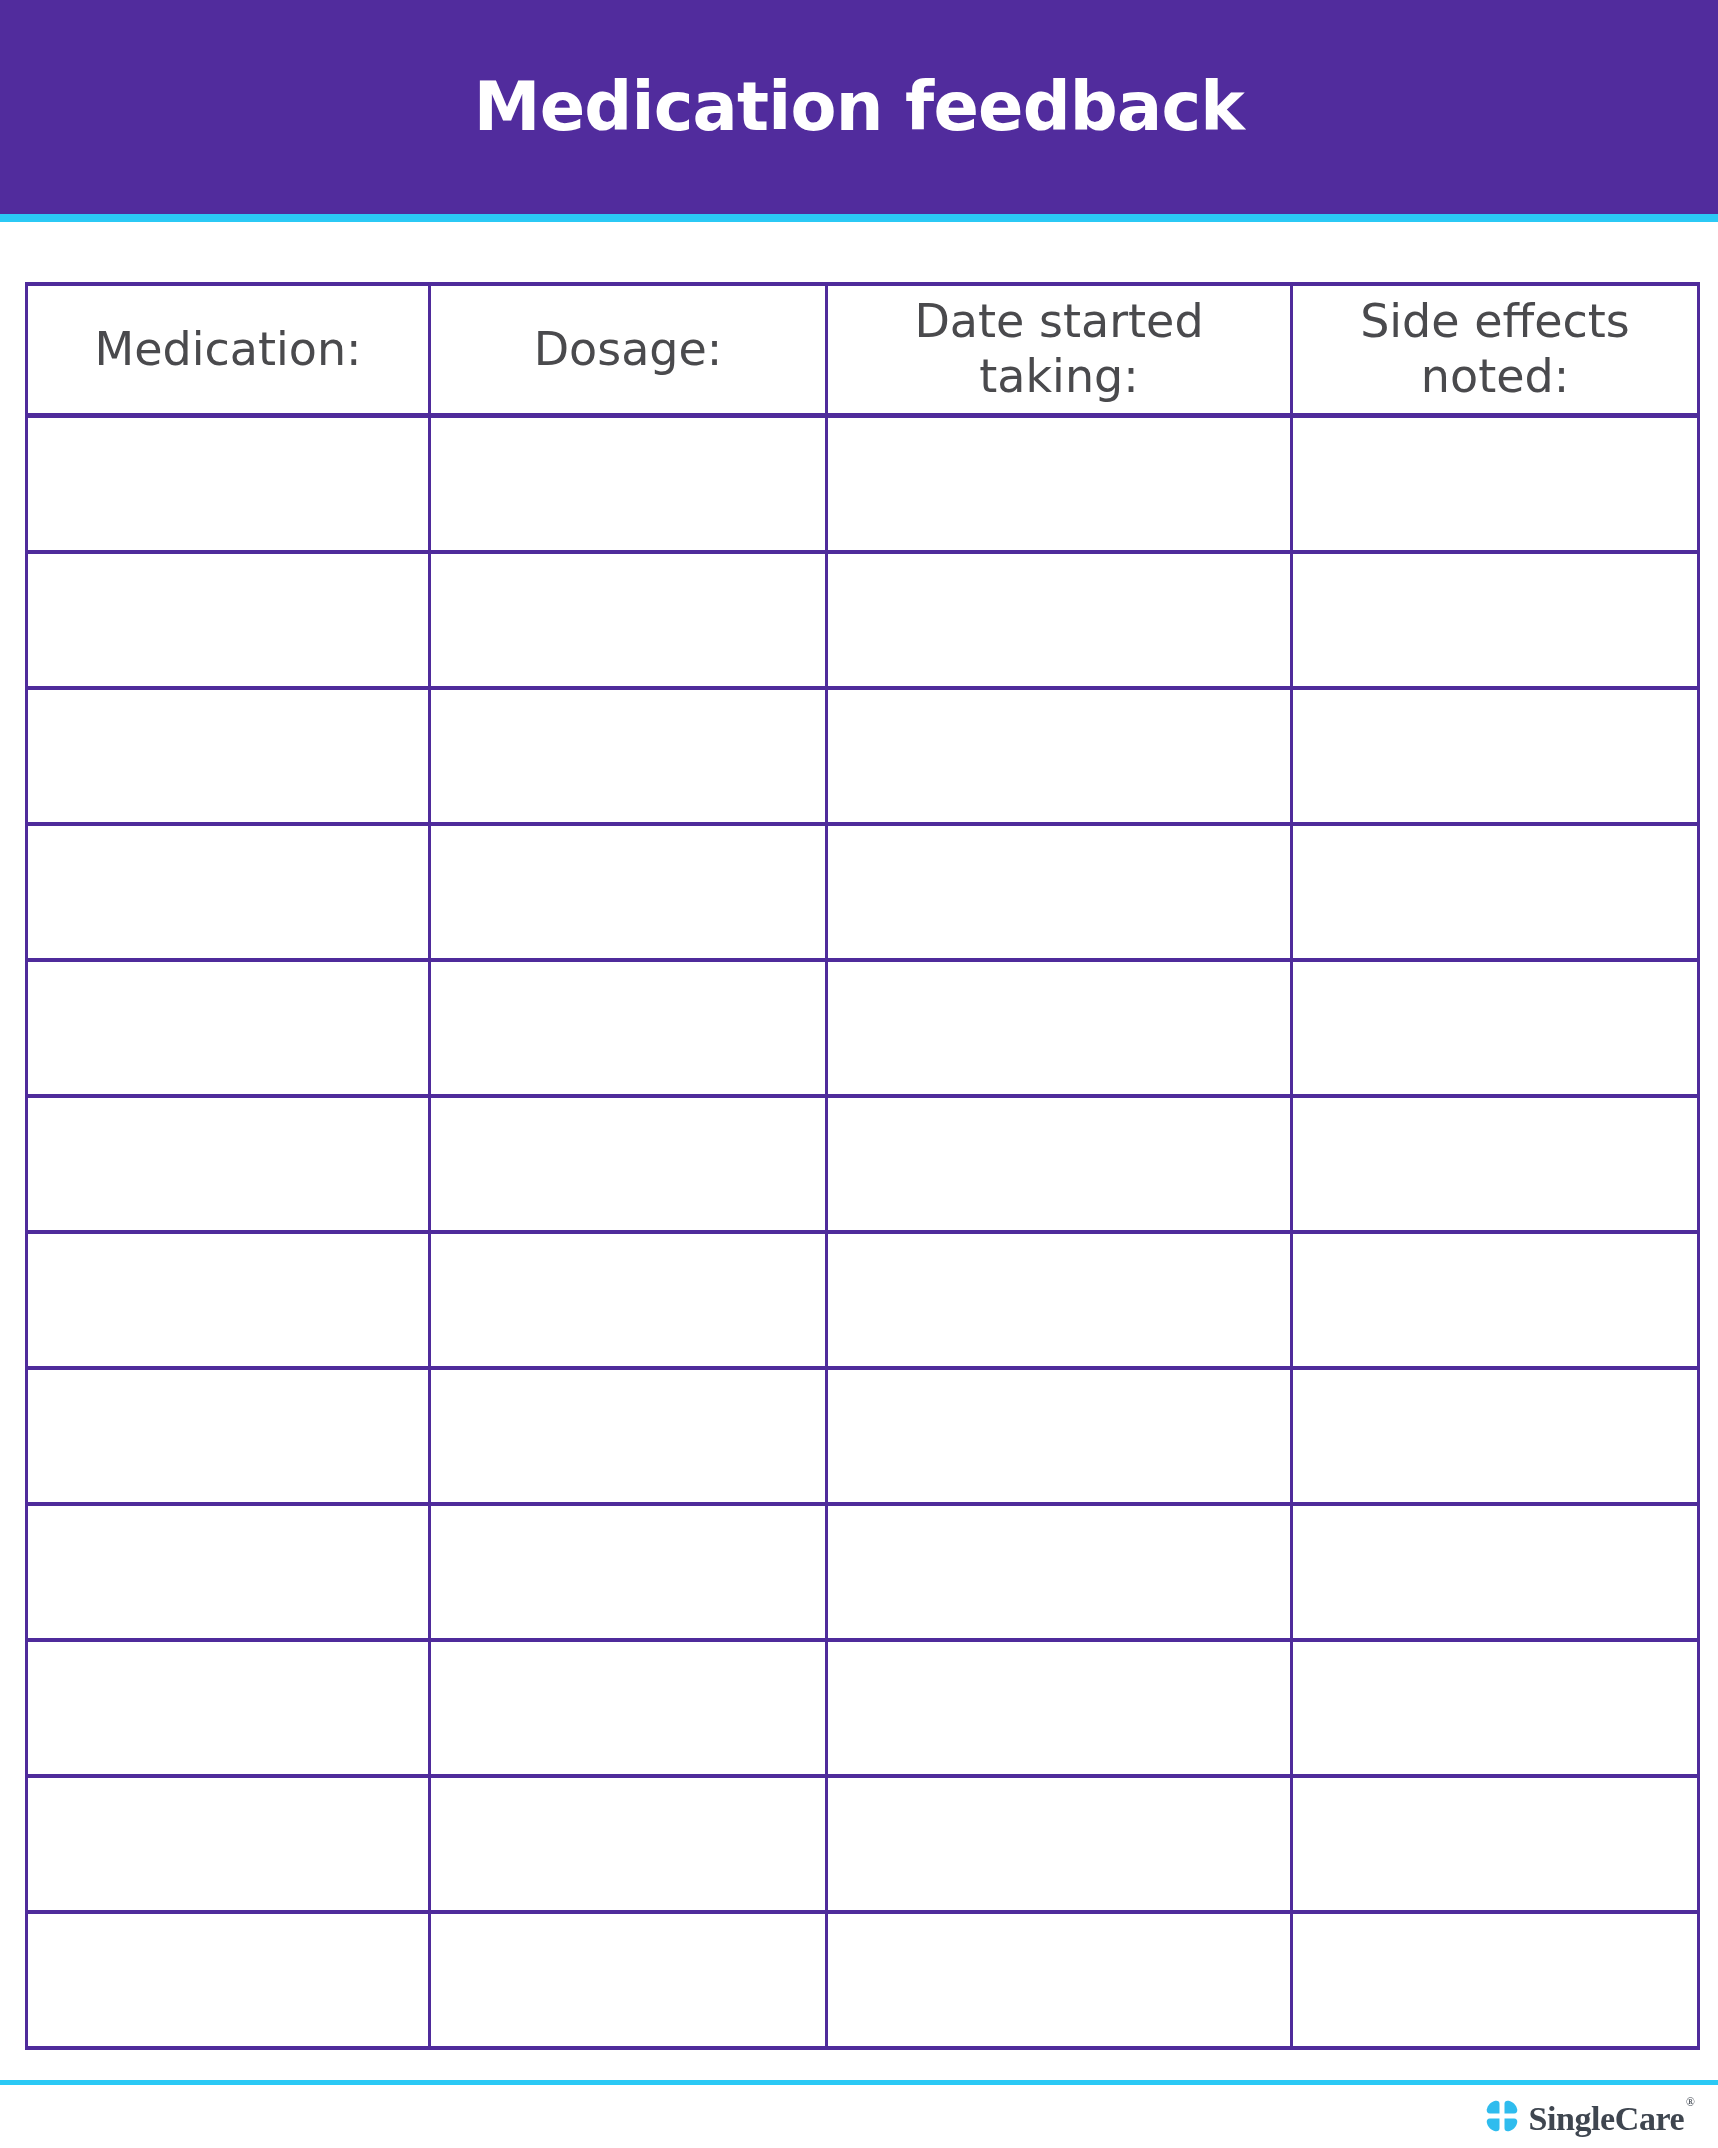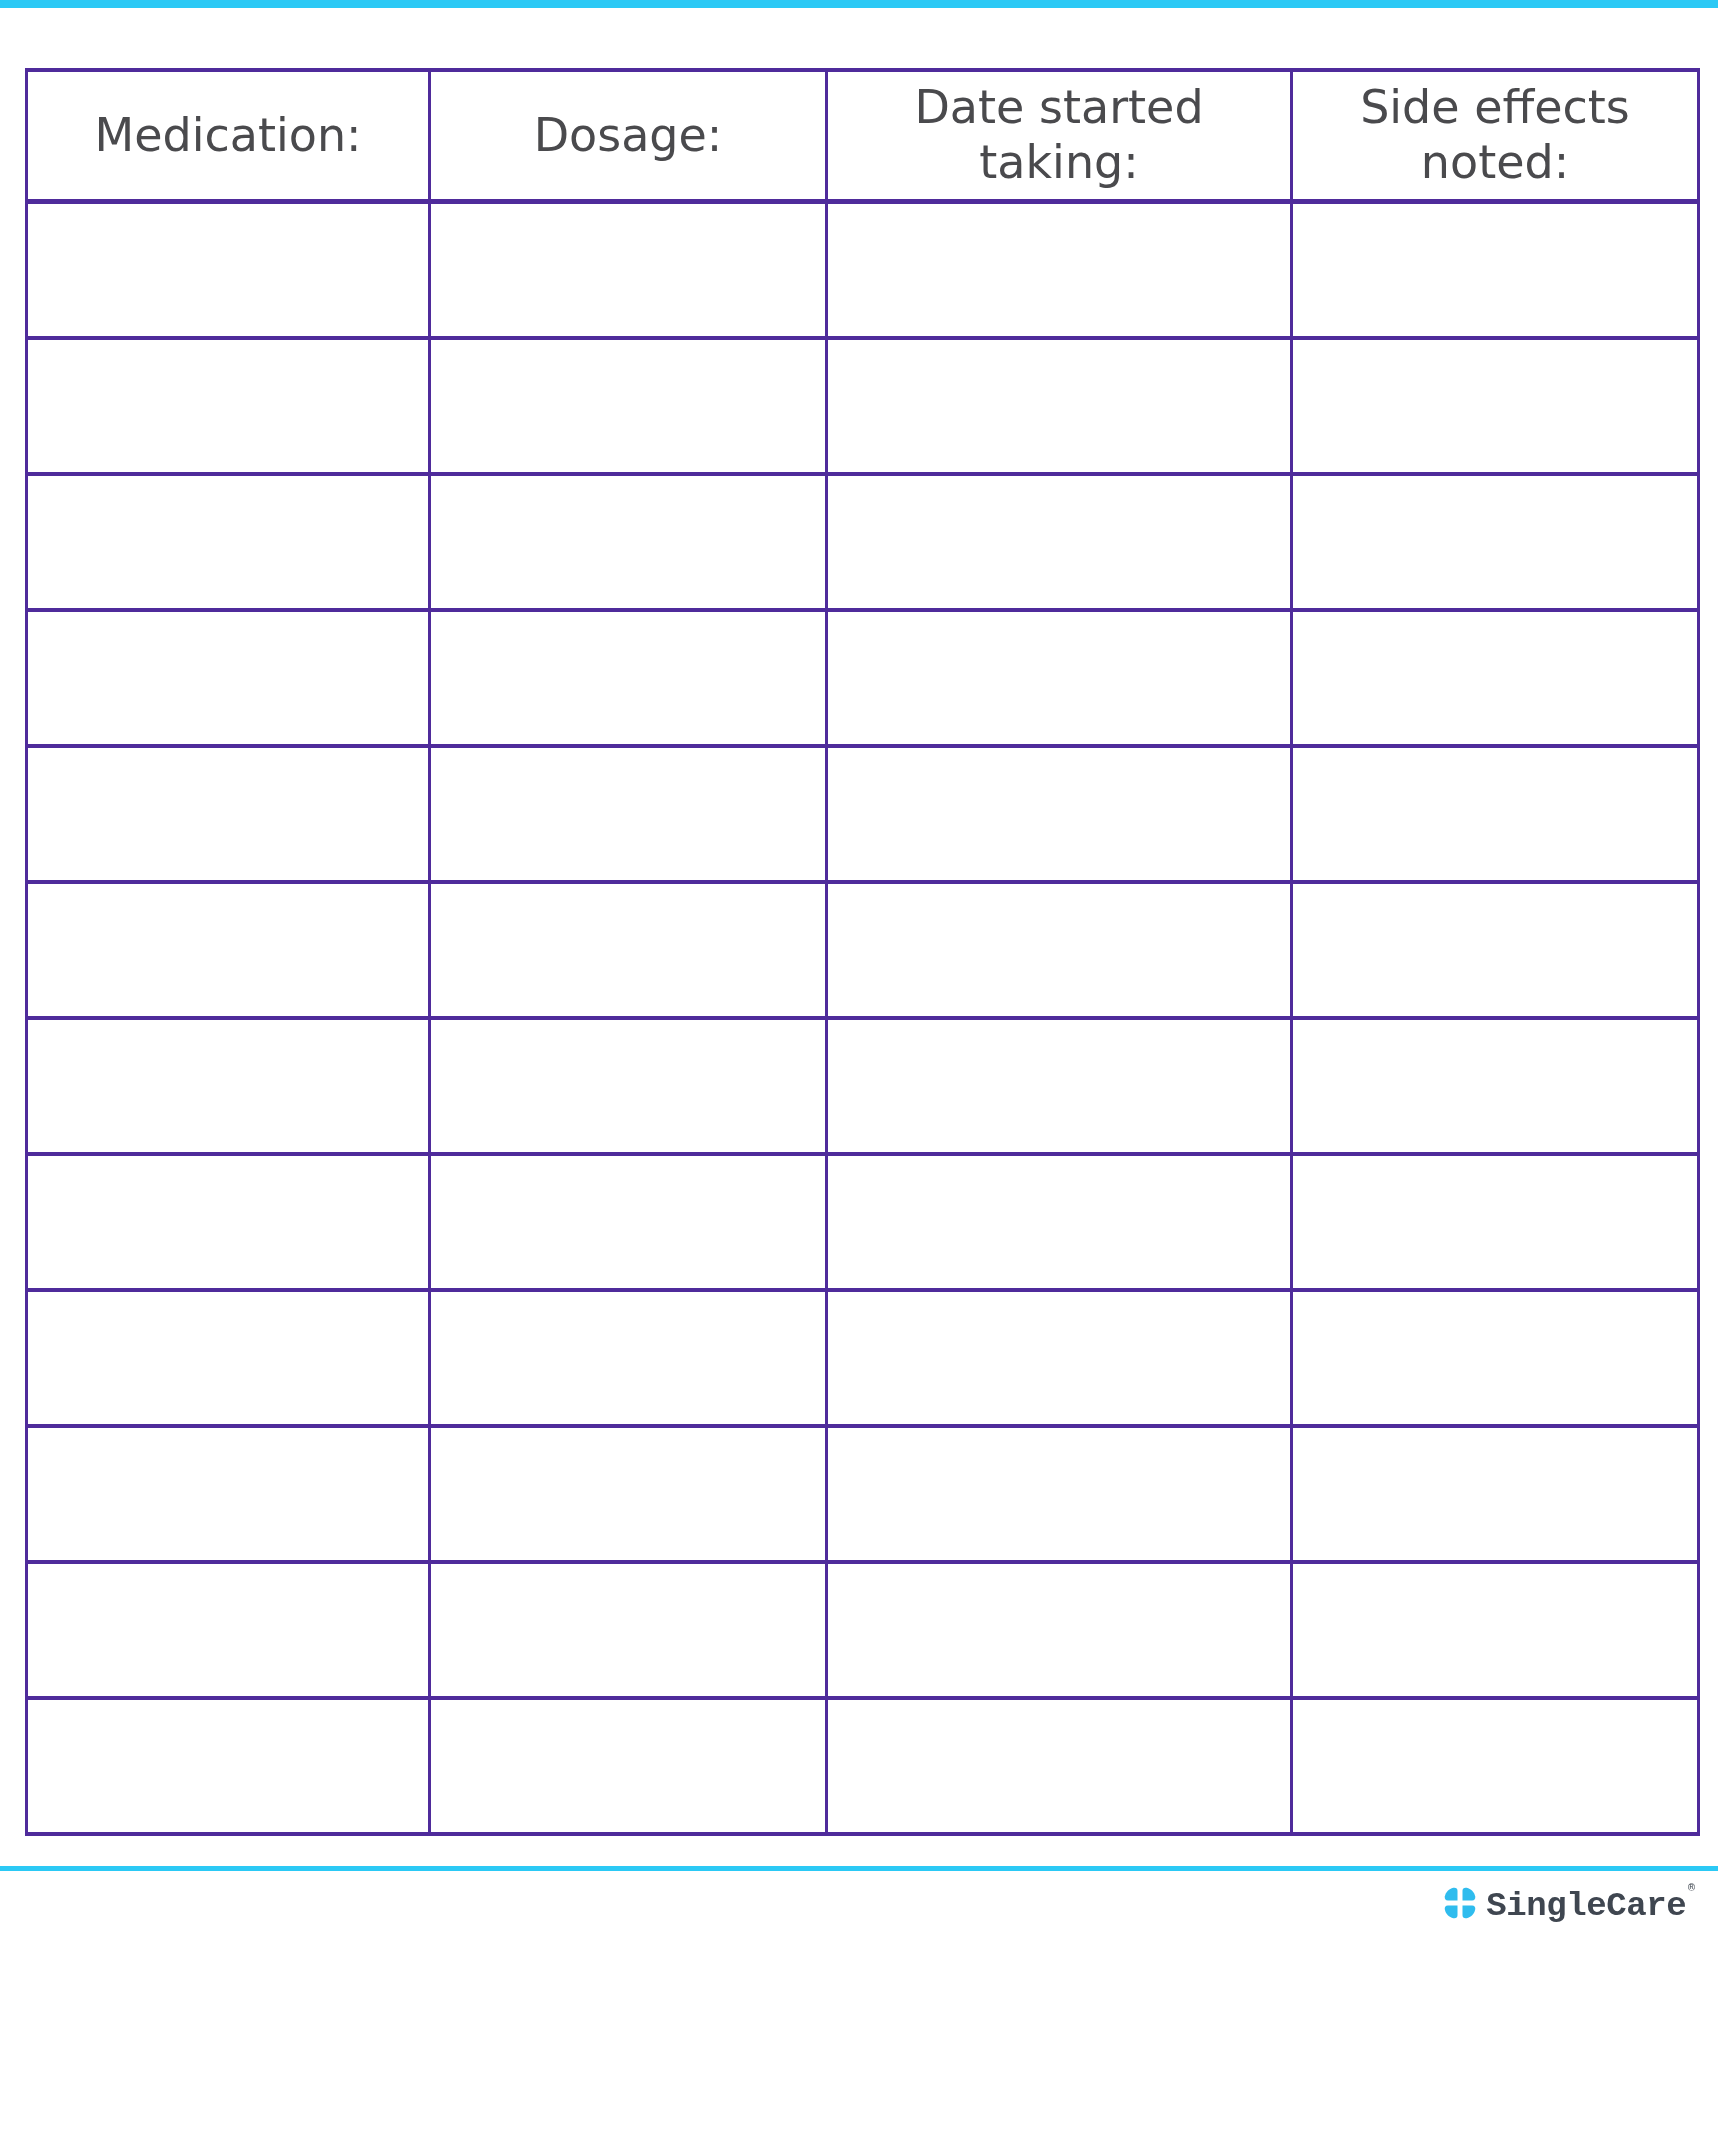--- a/index.html
+++ b/index.html
@@ -76,39 +76,42 @@
   .footer{
     margin-top:12.6px;
     display:flex;
     justify-content:flex-end;
     align-items:center;
     padding-right:23.5px;
     gap:9.2px;
   }
   .logo-icon{width:34px;height:34px;display:block;}
   .brand{
-    font-family:Liberation Mono, monospace;
+    font-family:Liberation Serif, serif;
     font-weight:700;
     font-size:34px;
     color:var(--brand-text,#3F4650);
     letter-spacing:-0.4px;
     line-height:1;
   }
   .brand sup{
     font-size:11.7px;
     font-weight:400;
     vertical-align:23.5px;
     margin-left:1.7px;
   }
 </style>
 </head>
 <body>
 
 <div class="page">
 
+  <header class="banner">
+    <h1>Medication feedback</h1>
+  </header>
 
   <div class="accent-bar"></div>
 
   <div class="table-wrap">
     <table class="med-table">
       <colgroup>
         <col class="c1">
           <col class="c2">
           <col class="c3">
           <col class="c4">

